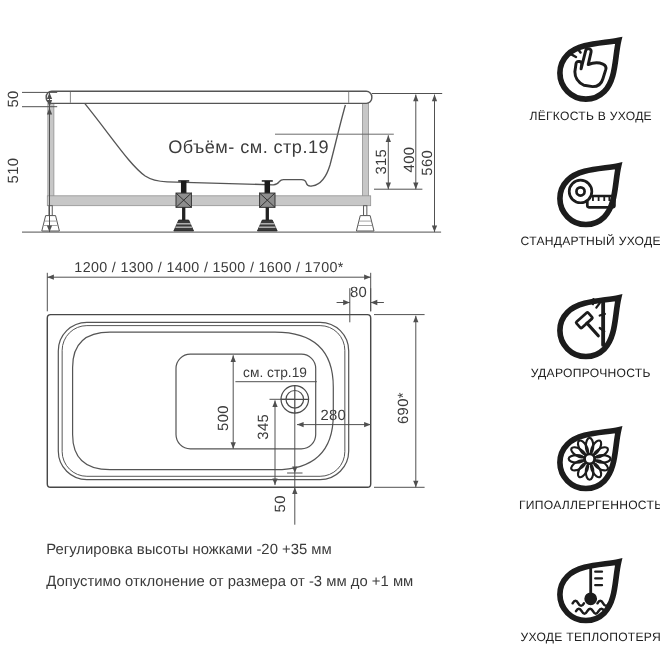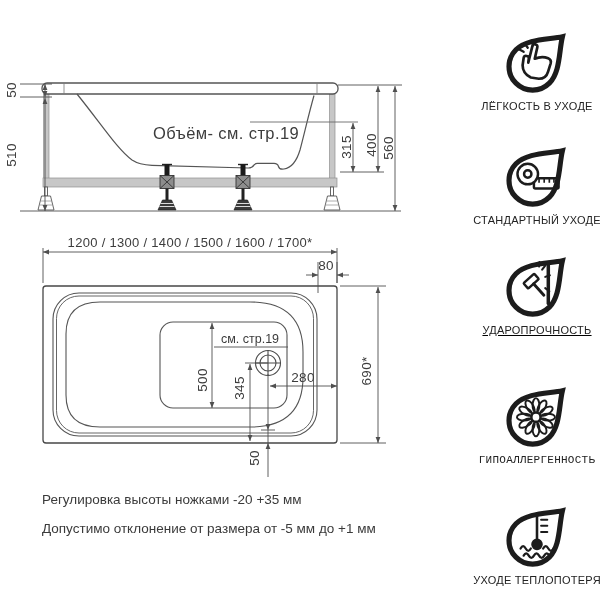--- a/index.html
+++ b/index.html
@@ -10,21 +10,21 @@
   .dimnum{font-size:13.5px;letter-spacing:.3px;}
   .smallnote{font-size:12.5px;}
   .volnote{font-size:16.5px;letter-spacing:.4px;fill:#3a3a3a;}
   .lengths{font-size:13px;letter-spacing:.3px;}
   .notes{position:absolute;left:34px;top:481px;color:#3a3a3a;font-size:13.5px;line-height:21px;}
   .notes p{margin:8px;}
   .features{position:absolute;left:477px;top:0;width:120px;height:600px;}
   .feature{position:absolute;left:0;width:120px;display:flex;flex-direction:column;align-items:center;}
   .feature .lbl{margin-top:5px;font-size:11px;font-weight:500;letter-spacing:.25px;color:#222;
                 text-align:left;white-space:nowrap;}
-  .f1{top:21px;} .f2{top:135px;} .f3{top:245px;text-decoration:underline;} .f4{top:375px;font-family:Liberation Mono, monospace;} .f5{top:495px;}
+  .f1{top:21px;} .f2{top:135px;} .f3{top:255px;} .f4{top:375px;} .f5{top:495px;}
 </style>
 </head>
 <body>
 
 <div class="stage">
 
   <svg class="drawing" width="600" height="600" viewBox="0 0 600 600">
 
     <g stroke="#4f4f4f" stroke-width="1" fill="none">
 
@@ -164,21 +164,21 @@
       <symbol id="drop" viewBox="0 0 72 72">
         <g transform="rotate(45 36 40)">
           <path d="M36 5 C28 17 13 31 13 46 A23 23 0 0 0 59 46 C59 31 44 18 36 5 Z" fill="none" stroke="#1c1c1c" stroke-width="5" stroke-linejoin="miter"></path>
         </g>
       </symbol>
     </defs>
   </svg>
 
   <div class="notes">
     <p>Регулировка высоты ножками -20 +35 мм</p>
-    <p>Допустимо отклонение от размера от -5 мм до +1 мм</p>
+    <p>Допустимо отклонение от размера от -3 мм до +1 мм</p>
   </div>
 
   <div class="features">
 
     <div class="feature f1">
       <svg width="74" height="74" viewBox="0 0 72 72">
         <use href="#drop"></use>
         <g fill="none" stroke="#1c1c1c" stroke-width="2.6" stroke-linecap="round" stroke-linejoin="round">
           <path d="M30 55 q-8 -4 -8 -12 l1 -7 q0.5 -2.5 3 -2 t2 2.5 l-0.5 4 4 -16 q0.6 -2.4 3 -1.8 t1.8 3
                    l-2.5 11 q7 -3 13 -0.5 q3.5 1.5 2.5 5 l-2.5 8 q-2 7 -9 7 z"></path>

